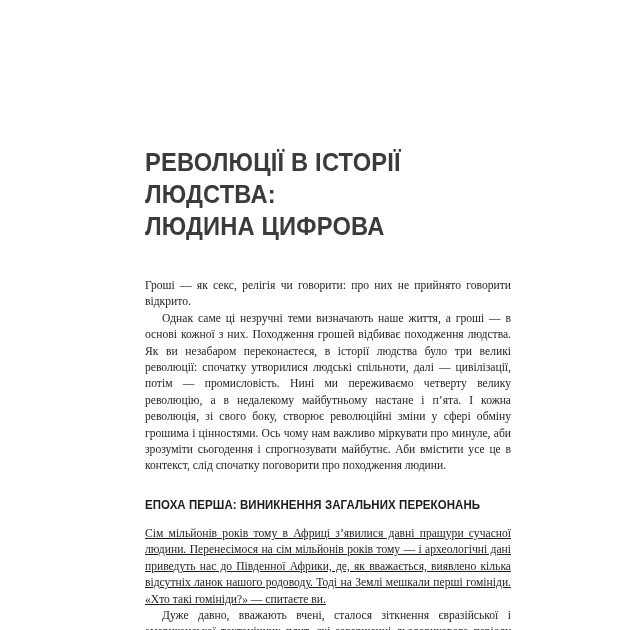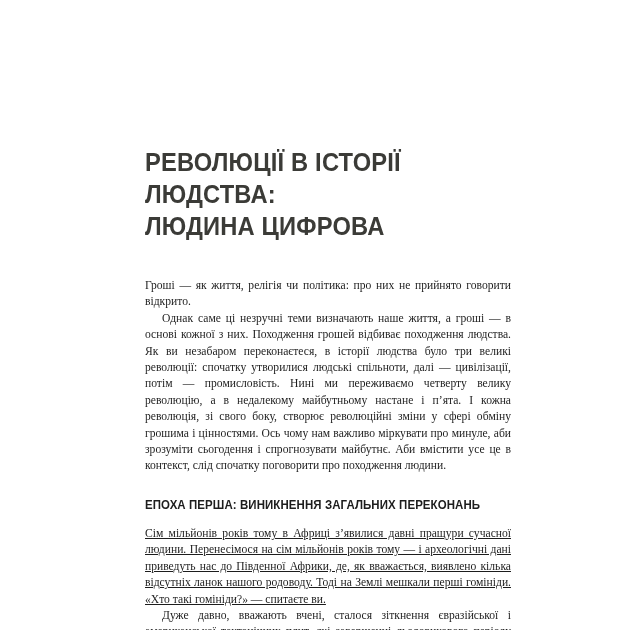--- a/index.html
+++ b/index.html
@@ -93,21 +93,21 @@
 </head>
 <body>
 
 <div class="page">
   <div class="content">
 
     <h1 class="chapter-title">РЕВОЛЮЦІЇ В ІСТОРІЇ ЛЮДСТВА:
 ЛЮДИНА ЦИФРОВА</h1>
 
     <div class="body-block">
-      <p class="para first">Гроші — як життя, релігія чи політика: про них не прийнято говорити відкрито.</p>
+      <p class="para first">Гроші — як секс, релігія чи говорити: про них не прийнято говорити відкрито.</p>
       <p class="para">Однак саме ці незручні теми визначають наше життя, а гроші — в основі кожної з них. Походження грошей відбиває походження людства. Як ви незабаром переконаєтеся, в історії людства було три великі революції: спочатку утворилися людські спільноти, далі — цивілізації, потім — промисловість. Нині ми переживаємо четверту велику революцію, а в недалекому майбутньому настане і п’ята. І кожна революція, зі свого боку, створює революційні зміни у сфері обміну грошима і цінностями. Ось чому нам важливо міркувати про минуле, аби зрозуміти сьогодення і спрогнозувати майбутнє. Аби вмістити усе це в контекст, слід спочатку поговорити про походження людини.</p>
     </div>
 
     <h2 class="section-heading">ЕПОХА ПЕРША: ВИНИКНЕННЯ ЗАГАЛЬНИХ ПЕРЕКОНАНЬ</h2>
 
     <div class="section-body">
       <p class="para first">Сім мільйонів років тому в Африці з’явилися давні пращури сучасної людини. Перенесімося на сім мільйонів років тому — і археологічні дані приведуть нас до Південної Африки, де, як вважається, виявлено кілька відсутніх ланок нашого родоводу. Тоді на Землі мешкали перші гомініди. «Хто такі гомініди?» — спитаєте ви.</p>
       <p class="para">Дуже давно, вважають вчені, сталося зіткнення євразійської і американської тектонічних плит, які завершенні льодовикового періоду осіли, утворивши масивну рівнину в Африці. Цей новий регіон являв собою пласку рівнину, що простягалася на сотні кілометрів, і мавпи, які мешкали</p>
     </div>
 

